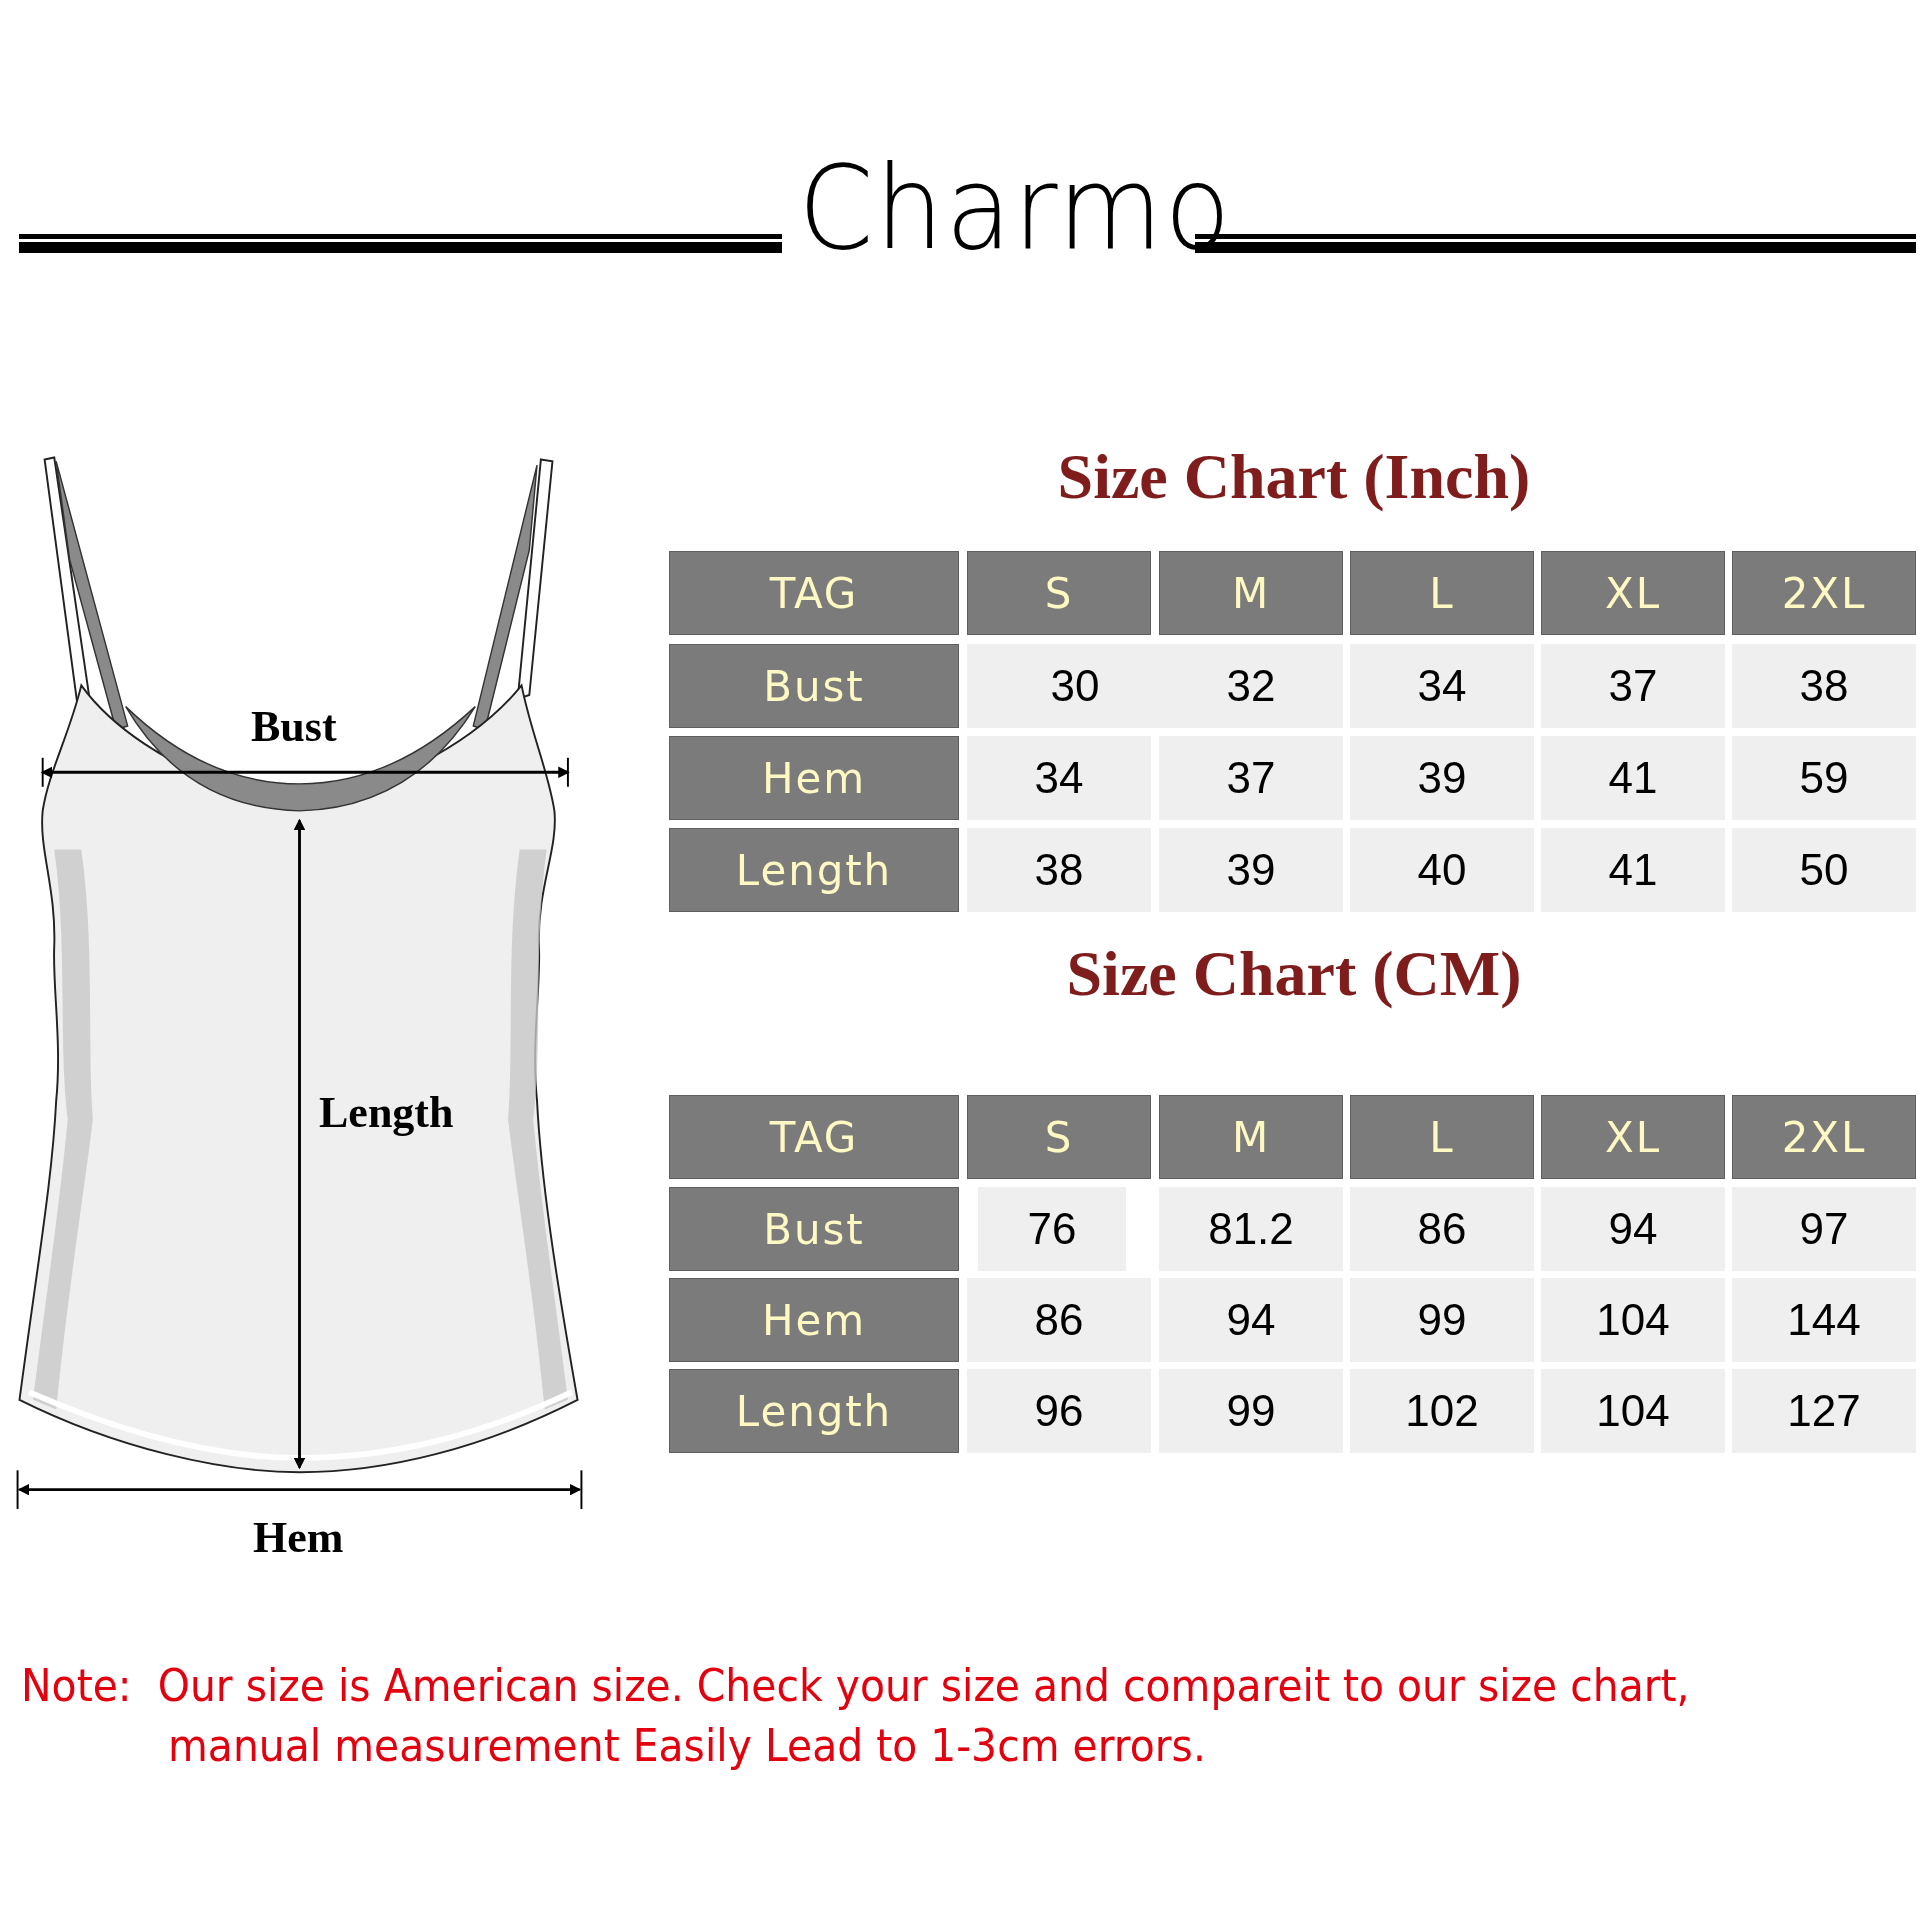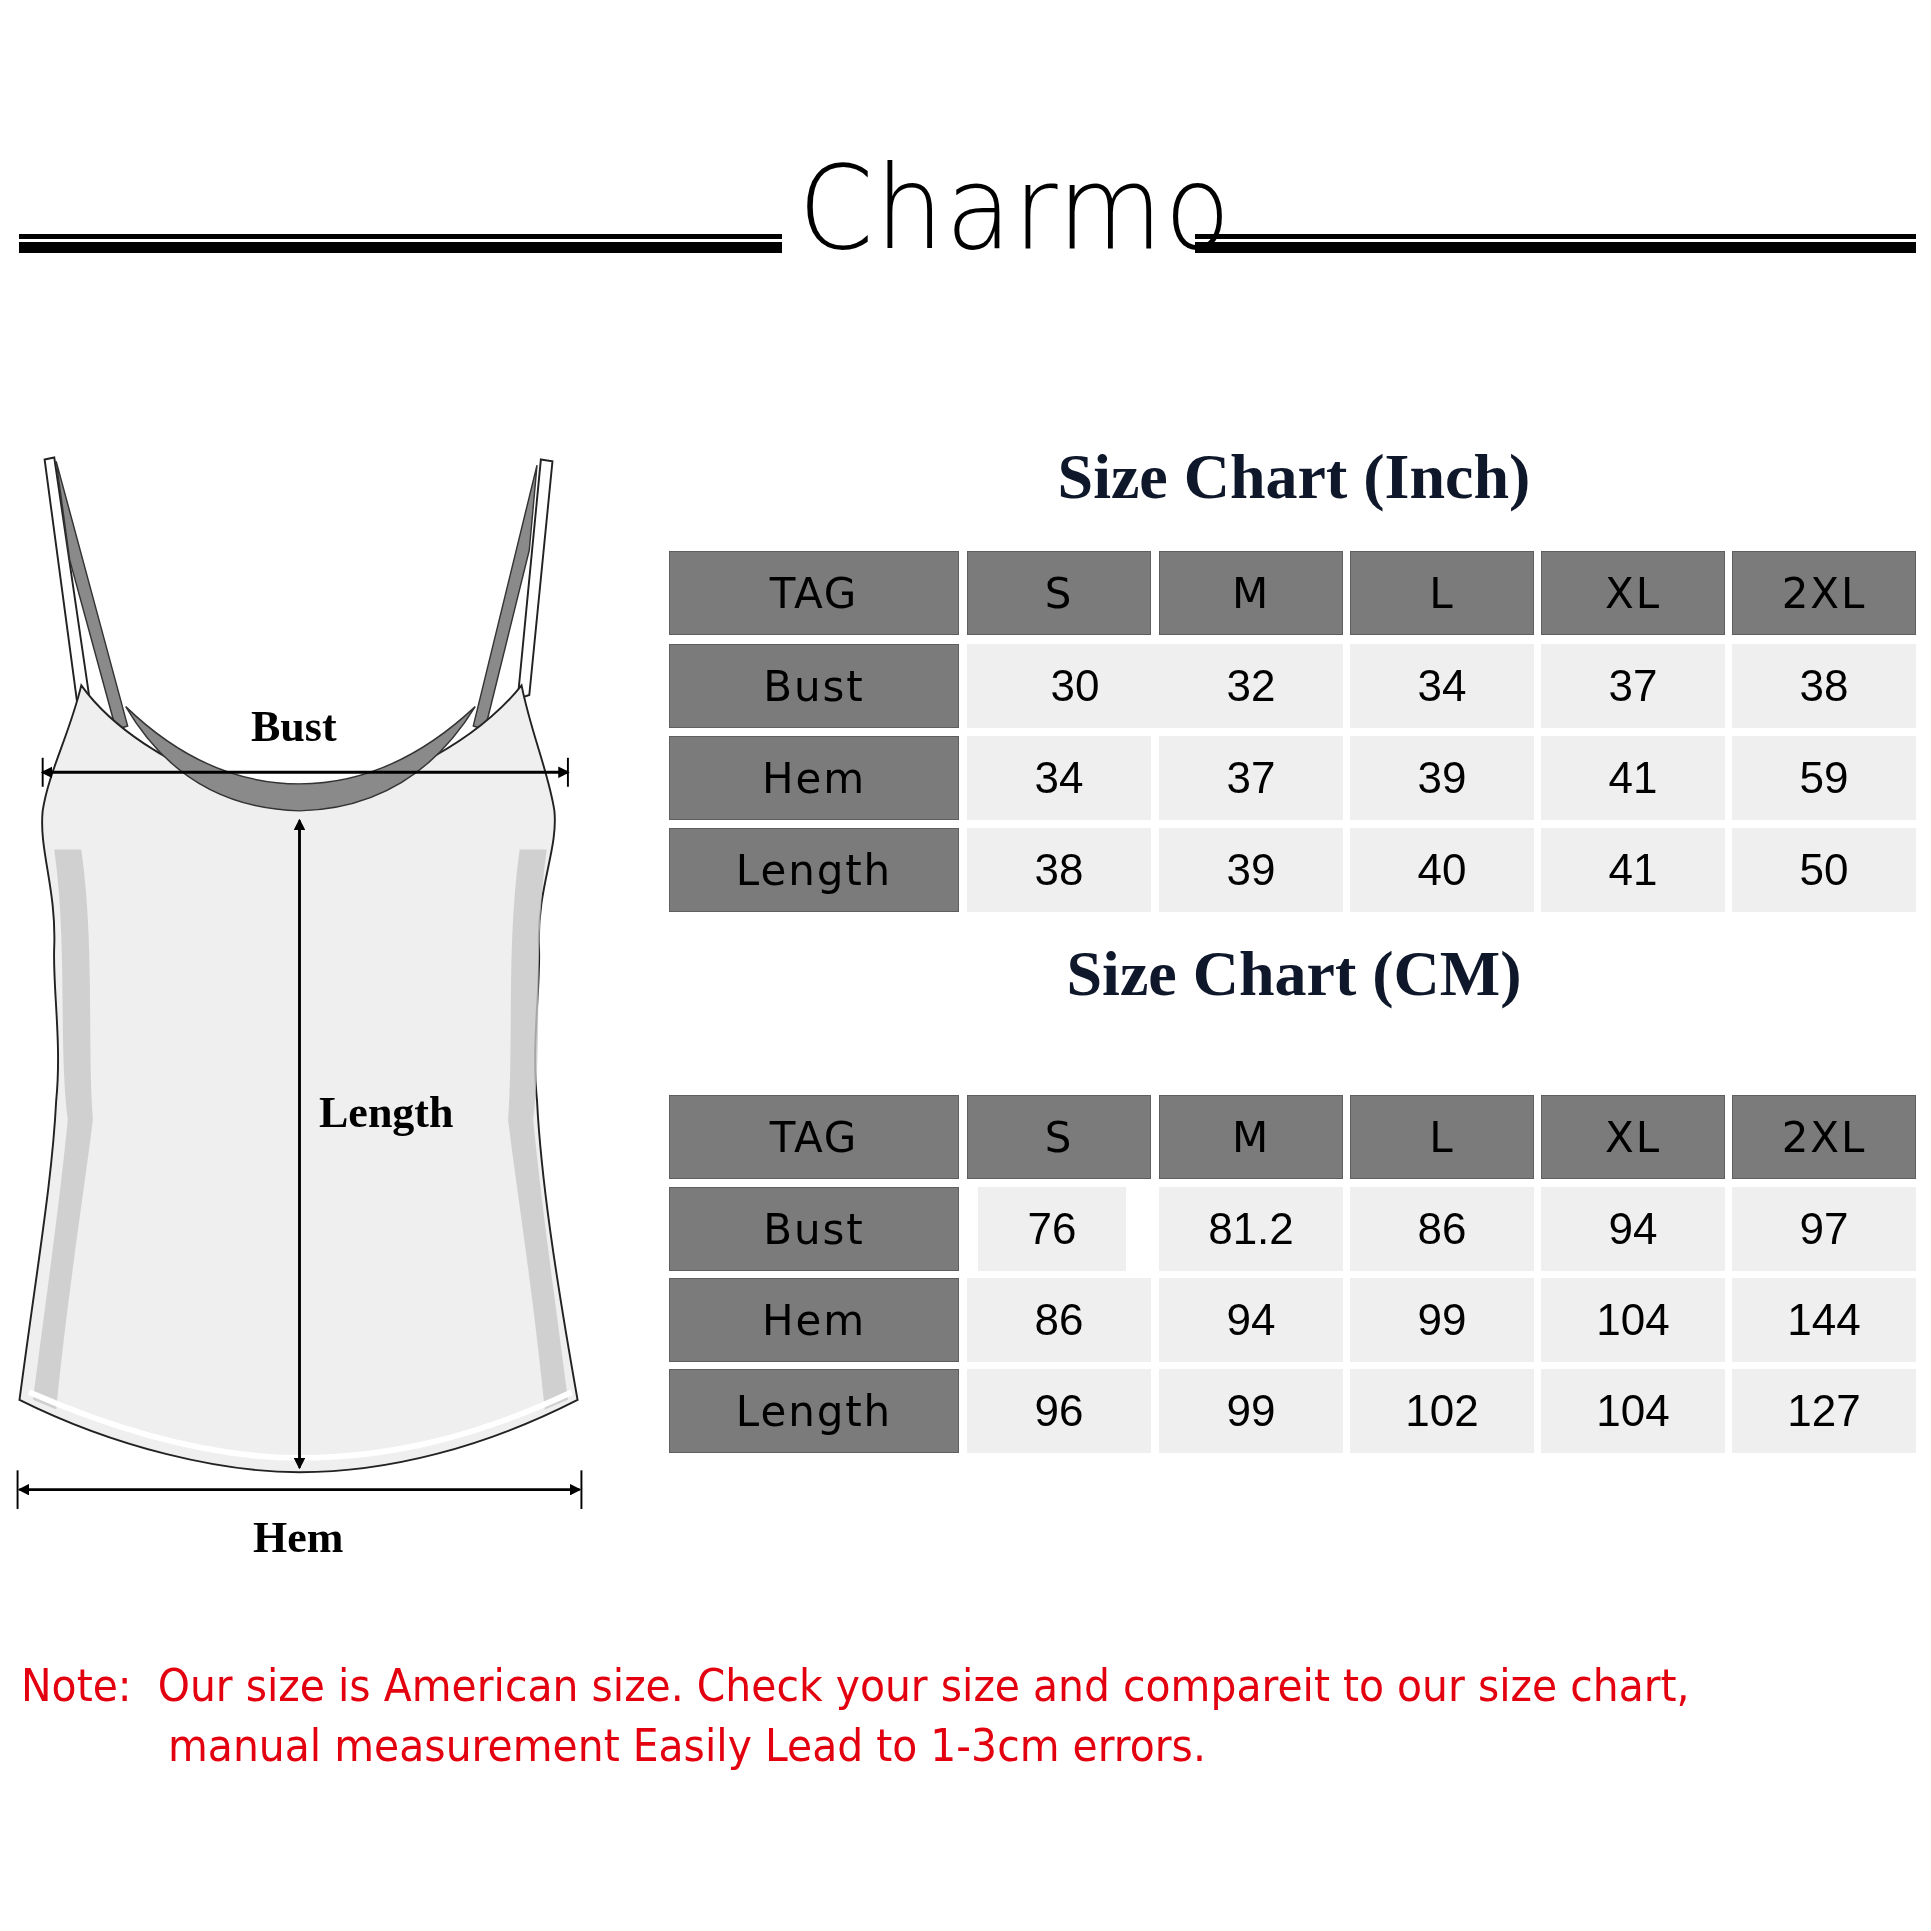--- a/index.html
+++ b/index.html
@@ -11,32 +11,32 @@
       position: absolute; left: 784px; top: 145px; width: 406px; height: 126px;
       font-family: "DejaVu Sans", sans-serif; font-weight: 300;
       font-size: 116px; line-height: 126px; text-align: center; color: #000;
       letter-spacing: 1.9px; transform: scaleX(0.93);
     }
 
     
     .chart-title {
       position: absolute; left: 657px; width: 1274px; text-align: center;
       font-family: "Liberation Serif", "DejaVu Serif", serif; font-weight: bold;
-      font-size: 64px; line-height: 77px; color: #0f172a;
+      font-size: 64px; line-height: 77px; color: #7f1d1d;
     }
 
     
     .size-table { position: absolute; left: 669px; width: 1247px; }
     .row { position: absolute; left: 0; height: 84px; width: 1247px; }
     .cell {
       position: absolute; top: 0; height: 84px; display: flex; align-items: center; justify-content: center;
       box-sizing: border-box;
     }
     .cell.head, .cell.label {
-      background: #7b7b7b; color: #000000; border: 1.9px solid #5f5f5f;
+      background: #7b7b7b; color: #fef9c3; border: 1.9px solid #5f5f5f;
       font-family: "DejaVu Sans", sans-serif; font-size: 42px; letter-spacing: 1.9px;
     }
     .cell.val {
       background: #efefef; color: #000000;
       font-family: "Liberation Sans", sans-serif; font-size: 44px;
     }
 
     
     .garment { position: absolute; left: 0; top: 444px; width: 599px; height: 1120px; }
     .garment-label {

